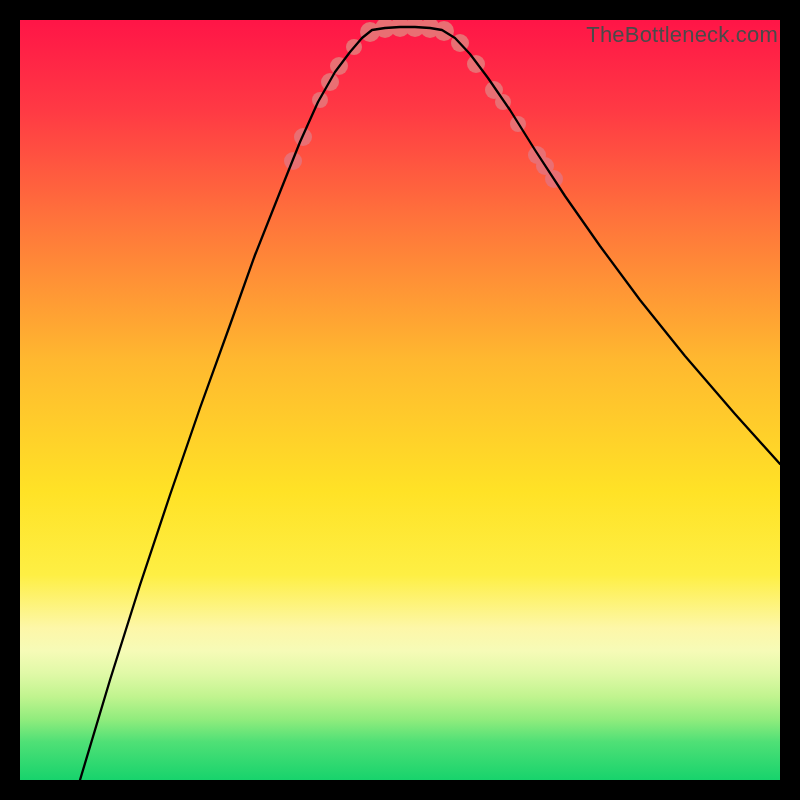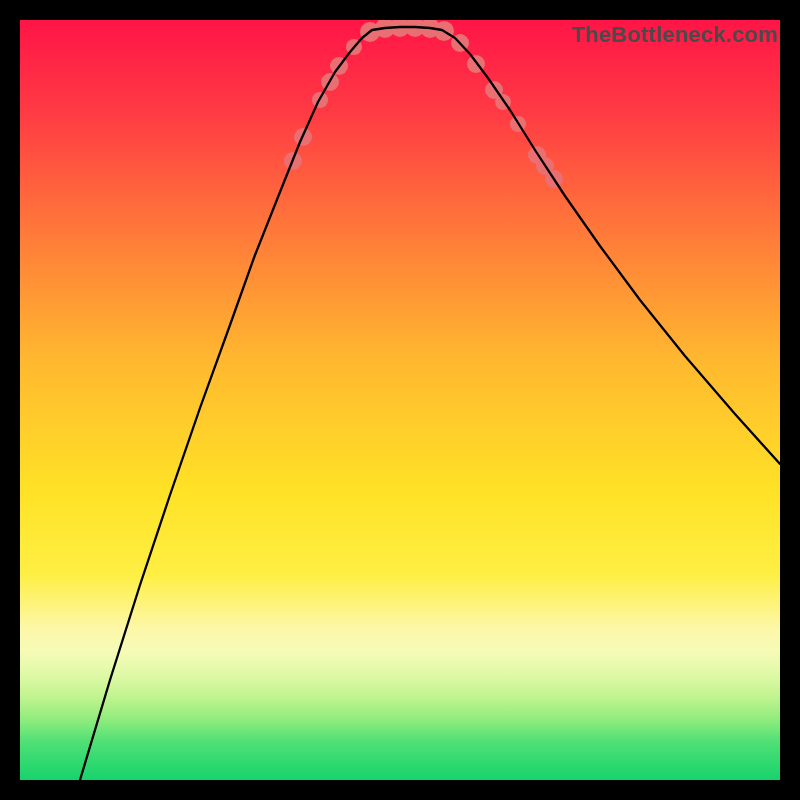--- a/index.html
+++ b/index.html
@@ -31,21 +31,21 @@
     left: 0;
     top: 0;
     width: 760px;
     height: 760px;
   }
   .watermark {
     position: absolute;
     top: 22px;
     right: 22px;
     font-size: 22px;
-    font-weight: 700;
+    font-weight: 400;
     color: #4a4a4a;
     letter-spacing: 0.2px;
     user-select: none;
   }
 </style>
 </head>
 <body>
 
 <div class="frame">
   <svg class="gradient-bg" viewBox="0 0 760 760" preserveAspectRatio="none">

